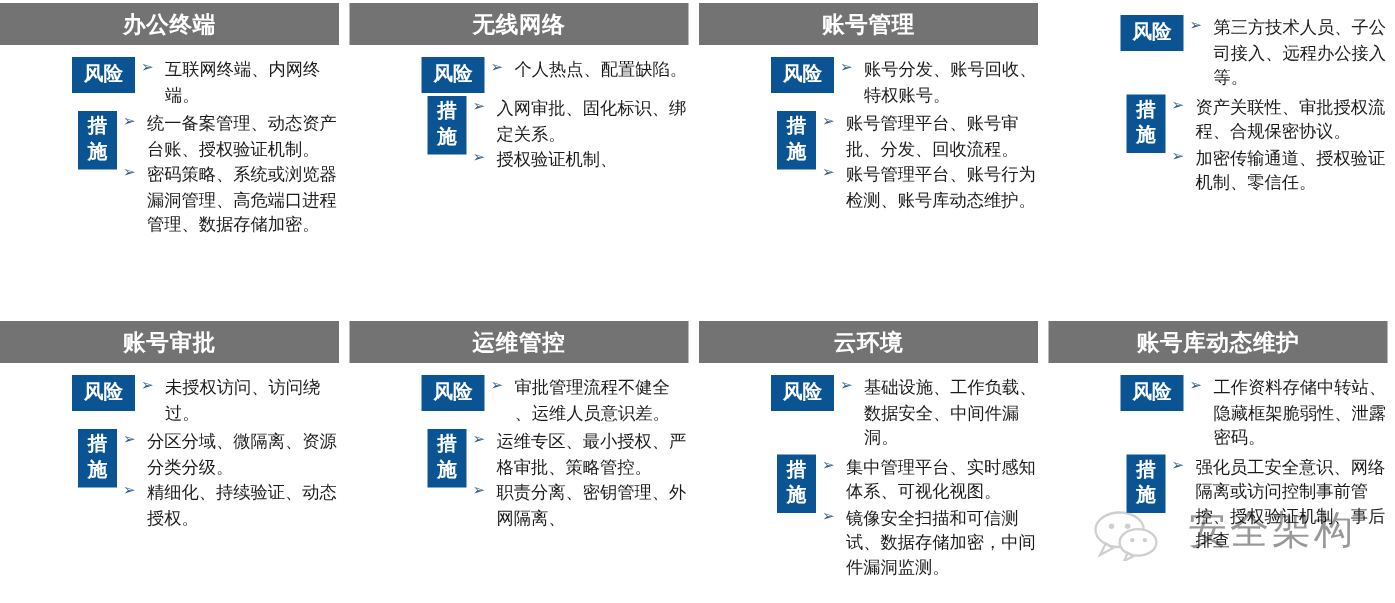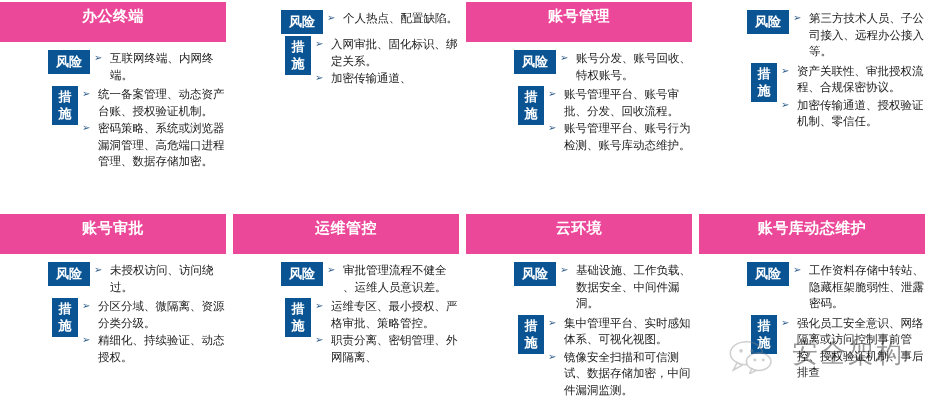--- a/index.html
+++ b/index.html
@@ -30,28 +30,28 @@
   .row-top  { top: 2px; }
   .row-bot  { top: 214px; }
 
   .card {
     width: 226px;
     display: flex;
     flex-direction: column;
   }
 
   .card-header {
-    height: 40px;
+    height: 28px;
     line-height: 28px;
     text-align: center;
     color: #ffffff;
     font-size: 15px;
     font-weight: bold;
     letter-spacing: 0.5px;
-    background: #ec4899;
+    background: #737373;
   }
 
   .card-body {
     position: relative;
     padding-top: 8px;
     flex: 1;
   }
 
   .section {
     display: flex;
@@ -170,20 +170,21 @@
             <div class="bullet">
               <span class="bullet-icon">➢</span>
               <span class="bullet-text">密码策略、系统或浏览器漏洞管理、高危端口进程管理、数据存储加密。</span>
             </div>
           </div>
         </div>
       </div>
     </div>
 
     <div class="card">
+      <div class="card-header">无线网络</div>
       <div class="card-body">
         <div class="section risk">
           <div class="badge badge-risk">风险</div>
           <div class="bullets">
             <div class="bullet">
               <span class="bullet-icon">➢</span>
               <span class="bullet-text">个人热点、配置缺陷。</span>
             </div>
           </div>
         </div>
@@ -192,21 +193,21 @@
             <span>措</span>
             <span>施</span>
           </div>
           <div class="bullets">
             <div class="bullet">
               <span class="bullet-icon">➢</span>
               <span class="bullet-text">入网审批、固化标识、绑定关系。</span>
             </div>
             <div class="bullet">
               <span class="bullet-icon">➢</span>
-              <span class="bullet-text">加密传输通道、</span>
+              <span class="bullet-text">授权验证机制、</span>
             </div>
           </div>
         </div>
       </div>
     </div>
 
     <div class="card">
       <div class="card-header">账号管理</div>
       <div class="card-body">
         <div class="section risk">

